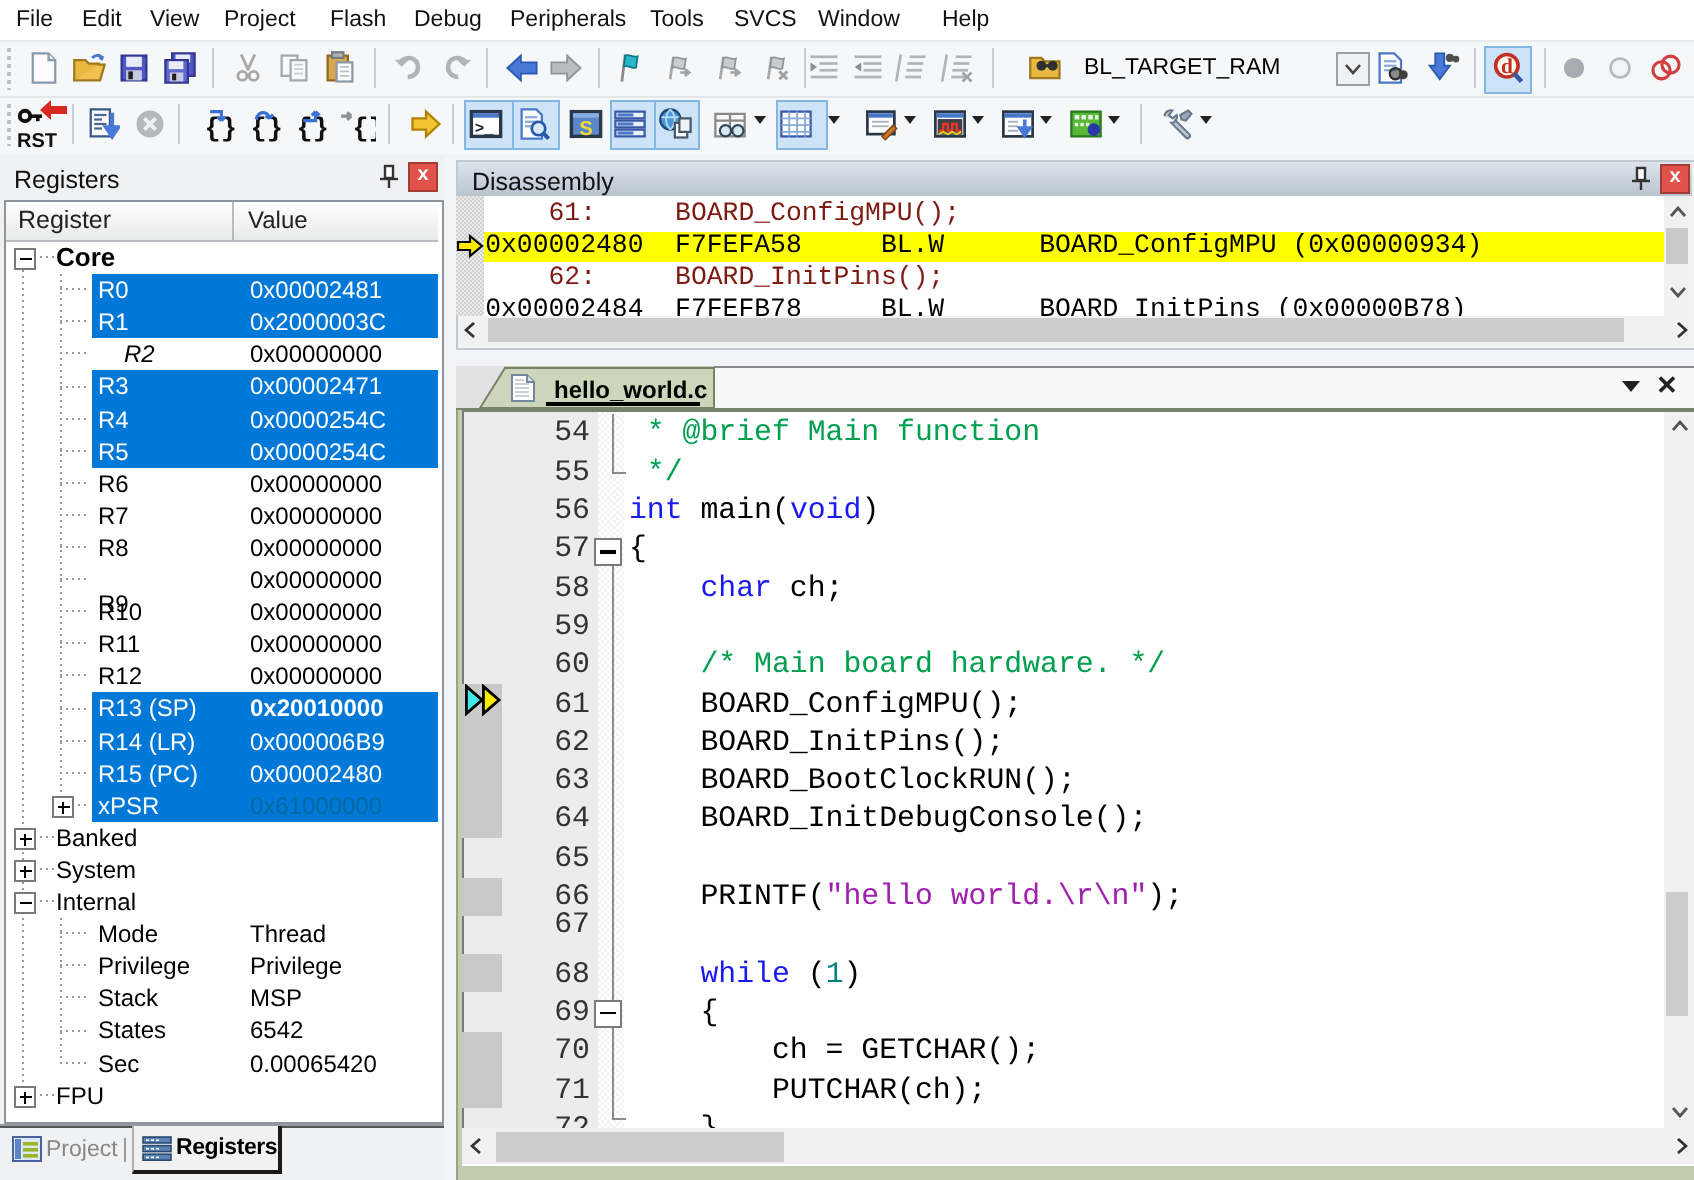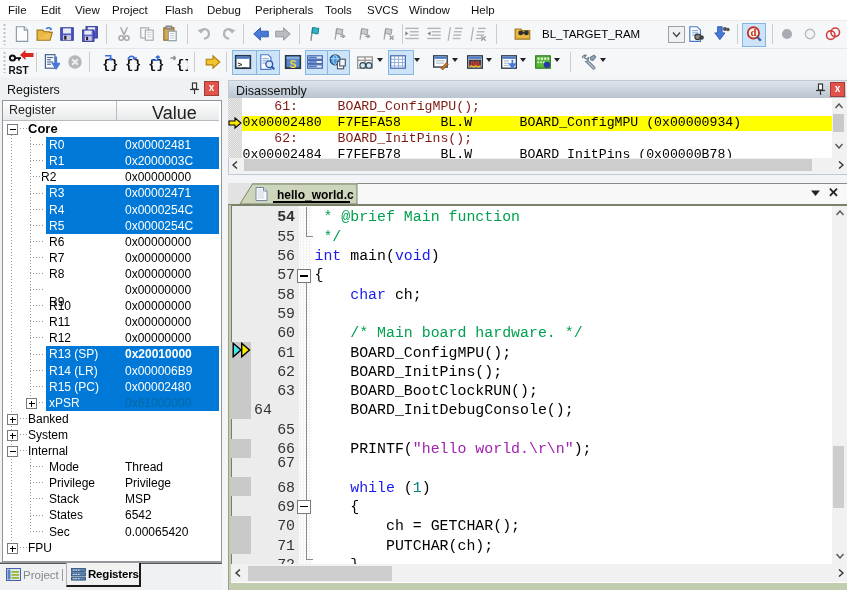--- a/index.html
+++ b/index.html
@@ -396,37 +396,37 @@
     </g>
   </svg>
 <div class="abs" style="left:204px;top:81px;width:13px;height:13px;background:#e0524a;border:1px solid #a33c35;color:#fff;font-size:10px;font-weight:bold;text-align:center;line-height:12px;">x</div>
 
 <div class="abs" style="left:2px;top:100px;width:218px;height:460px;background:#fff;border:1px solid #8e959c;"></div>
 <div id="regpanel">
 
 <div class="abs" style="left:3px;top:101px;width:113px;height:19px;background:linear-gradient(#ffffff,#e8e9ea);border-right:1px solid #b8bcc0;border-bottom:1px solid #b8bcc0;"></div>
 <div class="abs" style="left:117px;top:101px;width:102px;height:19px;background:linear-gradient(#ffffff,#e8e9ea);border-bottom:1px solid #b8bcc0;"></div>
 <div class="abs" style="left:9px;top:103px;font-size:12.5px;color:#222;">Register</div>
-<div class="abs" style="left:124px;top:103px;font-size:18px;color:#222;margin-left:28px;">Value</div>
+<div class="abs" style="left:124px;top:103px;font-size:12px;color:#222;">Value</div>
 
 <div class="dotv" style="left:11px;top:135px;height:412px;"></div>
 <div class="dotv" style="left:30px;top:137px;height:262px;"></div>
 <div class="dotv" style="left:30px;top:459px;height:72px;"></div>
 
 <div class="hrow" style="top:137.1px;"></div>
 <div class="hrow" style="top:153.2px;"></div>
 <div class="hrow" style="top:185.4px;height:48.3px;"></div>
 <div class="hrow" style="top:346.4px;height:64.4px;"></div>
 
 <div class="trow" style="left:28px;top:121px;font-weight:bold;font-size:13px;">Core</div>
 <div class="trow" style="left:49px;top:137.1px;color:#fff;">R0</div>
     <div class="trow" style="left:125px;top:137.1px;color:#fff;">0x00002481</div>
 <div class="trow" style="left:49px;top:153.2px;color:#fff;">R1</div>
     <div class="trow" style="left:125px;top:153.2px;color:#fff;">0x2000003C</div>
-<div class="trow" style="left:41px;top:169.3px;">R2</div>
+<div class="trow" style="left:62px;top:169.3px;font-style:italic;">R2</div>
     <div class="trow" style="left:125px;top:169.3px;">0x00000000</div>
 <div class="trow" style="left:49px;top:185.4px;color:#fff;">R3</div>
     <div class="trow" style="left:125px;top:185.4px;color:#fff;">0x00002471</div>
 <div class="trow" style="left:49px;top:201.5px;color:#fff;">R4</div>
     <div class="trow" style="left:125px;top:201.5px;color:#fff;">0x0000254C</div>
 <div class="trow" style="left:49px;top:217.6px;color:#fff;">R5</div>
     <div class="trow" style="left:125px;top:217.6px;color:#fff;">0x0000254C</div>
 <div class="trow" style="left:49px;top:233.7px;">R6</div>
     <div class="trow" style="left:125px;top:233.7px;">0x00000000</div>
 <div class="trow" style="left:49px;top:249.8px;">R7</div>
@@ -619,31 +619,31 @@
 <div class="gblk" style="top:438.5px;height:19.3px;"></div>
 <div class="gblk" style="top:477.1px;height:19.3px;"></div>
 <div class="gblk" style="top:515.7px;height:38.6px;"></div>
 
 <svg class="abs" style="left:232px;top:342px;" width="19" height="16" viewBox="0 0 19 16">
       <polygon points="1.2,1.2 9,8 1.2,14.8" fill="#45e8e8" stroke="#000" stroke-width="1.4"></polygon>
       <polygon points="9.7,1.2 17.5,8 9.7,14.8" fill="#f8ec00" stroke="#000" stroke-width="1.4"></polygon>
     </svg>
 
 <div id="lnums">
-      <div class="ln" style="top:208.4px;font-weight:bold;">54</div>
+      <div class="ln" style="top:208.4px;">54</div>
       <div class="ln" style="top:227.70000000000002px;">55</div>
       <div class="ln" style="top:247px;">56</div>
       <div class="ln" style="top:266.3px;">57</div>
       <div class="ln" style="top:285.6px;">58</div>
       <div class="ln" style="top:304.9px;">59</div>
       <div class="ln" style="top:324.20000000000005px;">60</div>
       <div class="ln" style="top:343.5px;">61</div>
       <div class="ln" style="top:362.8px;">62</div>
       <div class="ln" style="top:382.1px;">63</div>
-      <div class="ln" style="top:401.4px;text-align:center;">64</div>
+      <div class="ln" style="top:401.4px;">64</div>
       <div class="ln" style="top:420.70000000000005px;">65</div>
       <div class="ln" style="top:440px;">66</div>
       <div class="ln" style="top:454px;">67</div>
       <div class="ln" style="top:478.6px;">68</div>
       <div class="ln" style="top:497.9px;">69</div>
       <div class="ln" style="top:517.2px;">70</div>
       <div class="ln" style="top:536.5px;">71</div>
       <div class="ln" style="top:555.8000000000001px;">72</div>
     </div>
 

